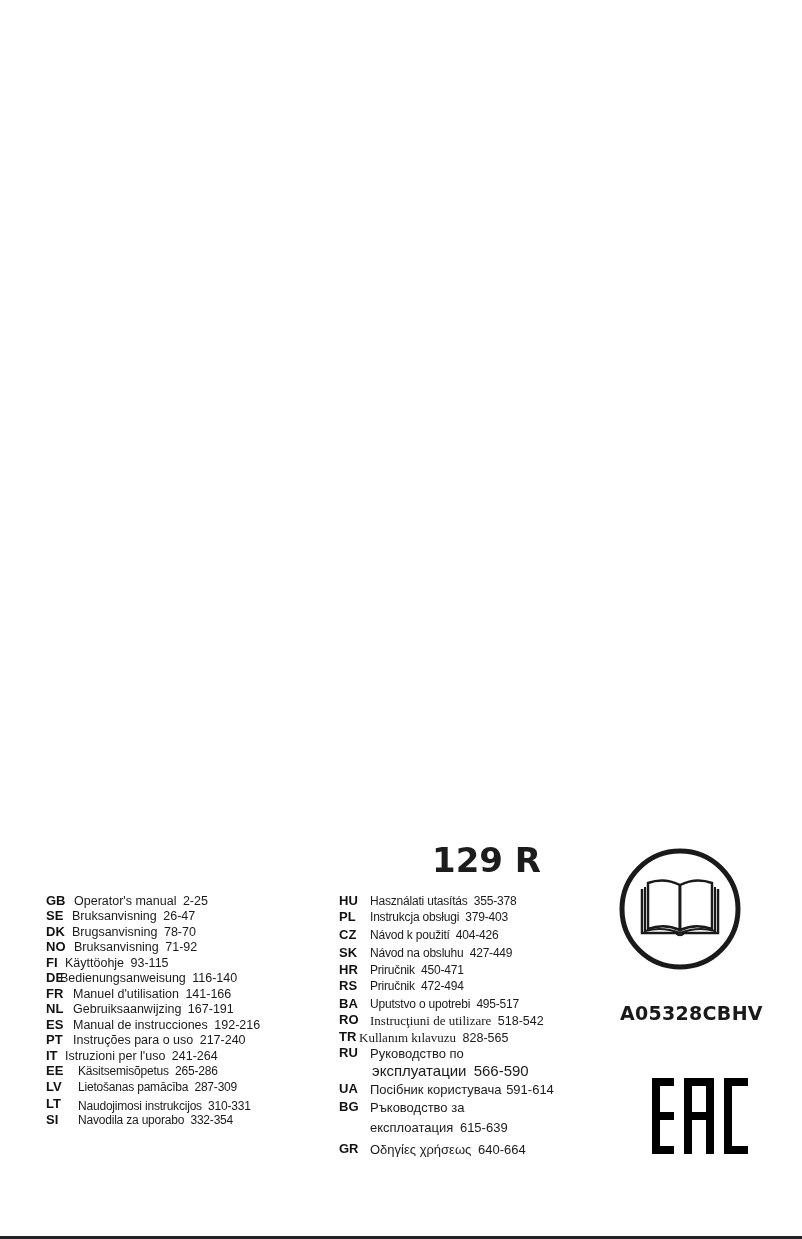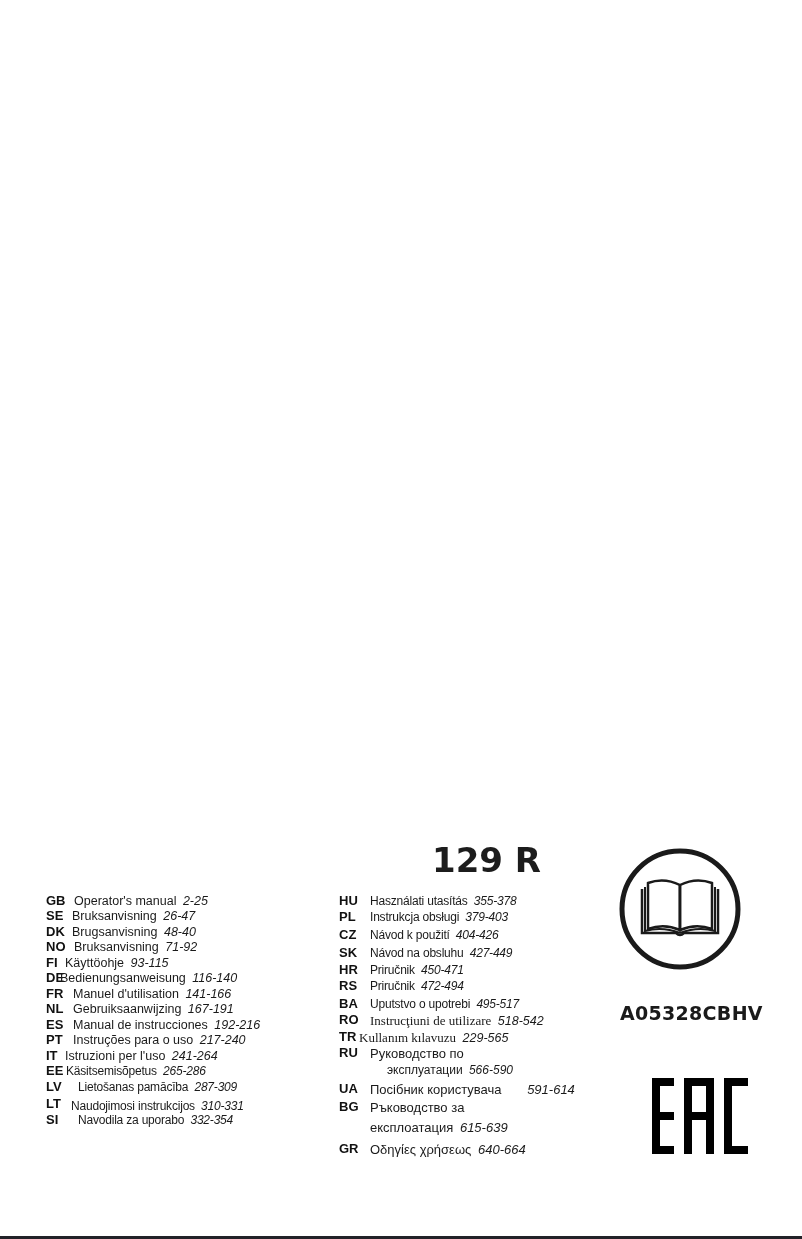--- a/index.html
+++ b/index.html
@@ -26,21 +26,21 @@
       position: absolute; white-space: nowrap;
       font-size: 12.5px; line-height: 15px;
     }
     .code {
       position: absolute; left: 0; top: 0;
       font-weight: bold; font-size: 13px; color: #111;
     }
     .title-text { position: absolute; top: 1px; color: #1a1a1a; }
     .title-text.serif { font-family: "Liberation Serif", serif; font-size: 13px; }
     .title-text.condensed { font-size: 12px; letter-spacing: -0.2px; }
-    .pages { margin-left: 3px; font-style: italic; }
+    .pages { margin-left: 3px; }
 
     .manual-icon {
       position: absolute; left: 618px; top: 847px; width: 124px; height: 124px;
     }
     .doc-code {
       position: absolute; left: 620px; top: 1002px;
       font-family: "DejaVu Sans", sans-serif; font-weight: bold;
       font-size: 19px; color: #1a1a1a; letter-spacing: 0.3px;
     }
     .eac-mark {
@@ -56,21 +56,21 @@
   <div class="lang-row" style="top:0px;">
     <span class="code">GB</span>
     <span class="title-text" style="left:28px;"><span>Operator's manual</span><span class="pages"> 2-25</span></span>
   </div>
   <div class="lang-row" style="top:15px;">
     <span class="code">SE</span>
     <span class="title-text" style="left:26px;"><span>Bruksanvisning</span><span class="pages"> 26-47</span></span>
   </div>
   <div class="lang-row" style="top:31px;">
     <span class="code">DK</span>
-    <span class="title-text" style="left:26px;"><span>Brugsanvisning</span><span class="pages"> 48-40</span></span>
+    <span class="title-text" style="left:26px;"><span>Brugsanvisning</span><span class="pages"> 78-70</span></span>
   </div>
   <div class="lang-row" style="top:46px;">
     <span class="code">NO</span>
     <span class="title-text" style="left:28px;"><span>Bruksanvisning</span><span class="pages"> 71-92</span></span>
   </div>
   <div class="lang-row" style="top:62px;">
     <span class="code">FI</span>
     <span class="title-text" style="left:19px;"><span>Käyttöohje</span><span class="pages"> 93-115</span></span>
   </div>
   <div class="lang-row" style="top:77px;">
@@ -92,29 +92,29 @@
   <div class="lang-row" style="top:139px;">
     <span class="code">PT</span>
     <span class="title-text" style="left:27px;"><span>Instruções para o uso</span><span class="pages"> 217-240</span></span>
   </div>
   <div class="lang-row" style="top:155px;">
     <span class="code">IT</span>
     <span class="title-text" style="left:19px;"><span>Istruzioni per l'uso</span><span class="pages"> 241-264</span></span>
   </div>
   <div class="lang-row" style="top:170px;">
     <span class="code">EE</span>
-    <span class="title-text condensed" style="left:20px;text-align:center;"><span>Käsitsemisõpetus</span><span class="pages"> 265-286</span></span>
+    <span class="title-text condensed" style="left:32px;text-align:center;"><span>Käsitsemisõpetus</span><span class="pages"> 265-286</span></span>
   </div>
   <div class="lang-row" style="top:186px;">
     <span class="code">LV</span>
     <span class="title-text condensed" style="left:32px;"><span>Lietošanas pamācība</span><span class="pages"> 287-309</span></span>
   </div>
   <div class="lang-row" style="top:203px;">
     <span class="code">LT</span>
-    <span class="title-text condensed" style="left:25px; top:3px;"><span>Naudojimosi instrukcijos</span><span class="pages"> 310-331</span></span>
+    <span class="title-text condensed" style="left:32px; top:3px;"><span>Naudojimosi instrukcijos</span><span class="pages"> 310-331</span></span>
   </div>
   <div class="lang-row" style="top:219px;">
     <span class="code">SI</span>
     <span class="title-text condensed" style="left:32px;"><span>Navodila za uporabo</span><span class="pages"> 332-354</span></span>
   </div>
 </div>
 
 <div class="lang-list" style="left:339px; top:893px;">
   <div class="lang-row" style="top:0px;">
     <span class="code">HU</span>
@@ -143,30 +143,30 @@
   <div class="lang-row" style="top:103px;">
     <span class="code">BA</span>
     <span class="title-text condensed" style="left:31px;text-align:center;"><span>Uputstvo o upotrebi</span><span class="pages"> 495-517</span></span>
   </div>
   <div class="lang-row" style="top:119px;">
     <span class="code">RO</span>
     <span class="title-text serif" style="left:31px;"><span>Instrucţiuni de utilizare</span><span class="pages" style="font-family:'Liberation Sans',sans-serif;font-size:12.5px;"> 518-542</span></span>
   </div>
   <div class="lang-row" style="top:136px;">
     <span class="code">TR</span>
-    <span class="title-text serif" style="left:20px;"><span>Kullanım kılavuzu</span><span class="pages" style="font-family:'Liberation Sans',sans-serif;font-size:12.5px;"> 229-565</span></span>
+    <span class="title-text serif" style="left:20px;"><span>Kullanım kılavuzu</span><span class="pages" style="font-family:'Liberation Sans',sans-serif;font-size:12.5px;"> 828-565</span></span>
   </div>
   <div class="lang-row" style="top:152px;">
     <span class="code">RU</span>
     <span class="title-text" style="left:31px; font-size:13px;text-align:center;"><span>Руководство по</span></span>
-    <span class="title-text" style="left:48px; top:18px; font-size:12px;"><span>эксплуатации</span><span class="pages"> 566-590</span></span>
+    <span class="title-text" style="left:33px; top:18px; font-size:15px;"><span>эксплуатации</span><span class="pages"> 566-590</span></span>
   </div>
   <div class="lang-row" style="top:188px;">
     <span class="code">UA</span>
-    <span class="title-text" style="left:31px; font-size:13px;"><span>Посібник користувача</span><span class="pages" style="margin-left:22px;"> 591-614</span></span>
+    <span class="title-text" style="left:31px; font-size:13px;"><span>Посібник користувача</span><span class="pages" style="margin-left:1px;"> 591-614</span></span>
   </div>
   <div class="lang-row" style="top:206px;">
     <span class="code">BG</span>
     <span class="title-text" style="left:31px; font-size:13px;"><span>Ръководство за</span></span>
     <span class="title-text" style="left:31px; top:21px; font-size:13px;"><span>експлоатация</span><span class="pages"> 615-639</span></span>
   </div>
   <div class="lang-row" style="top:248px;">
     <span class="code">GR</span>
     <span class="title-text" style="left:31px; font-size:13px;"><span>Οδηγίες χρήσεως</span><span class="pages"> 640-664</span></span>
   </div>

